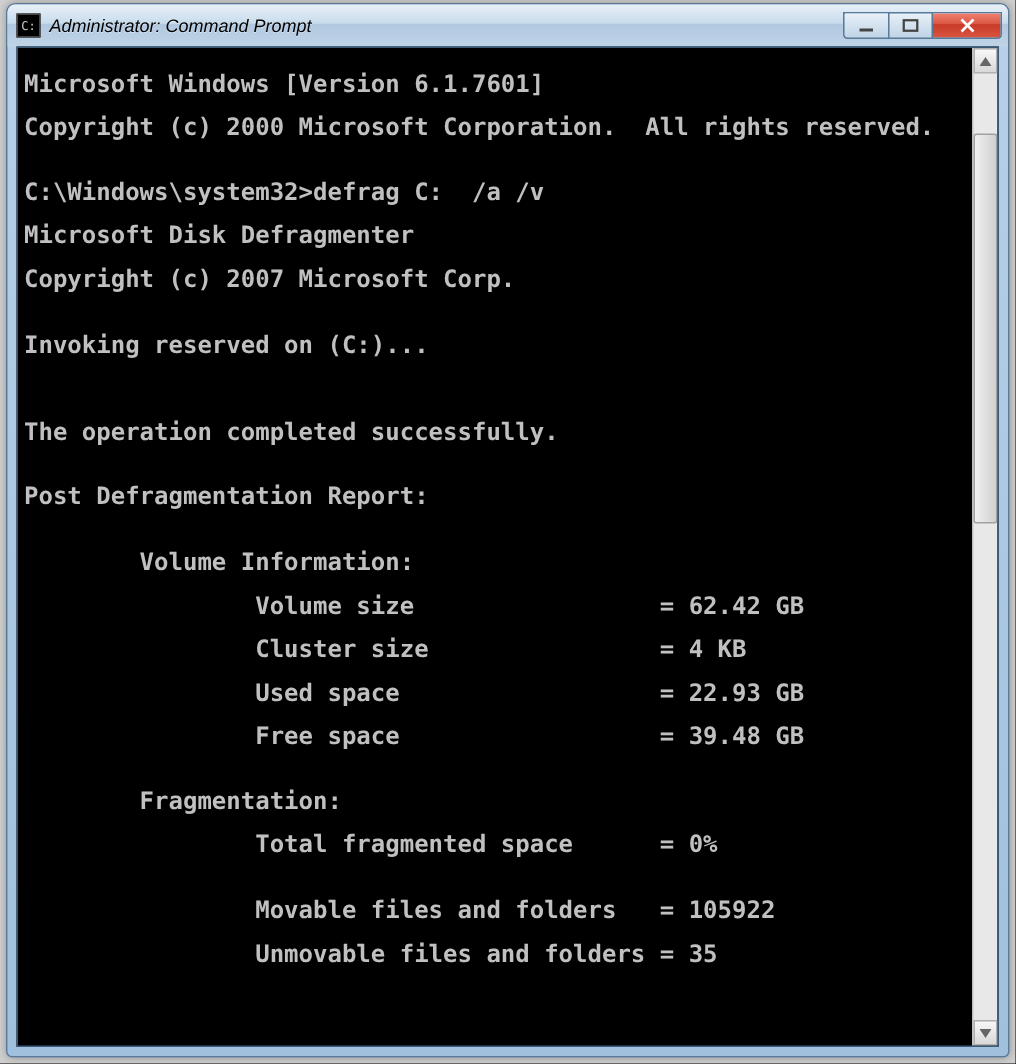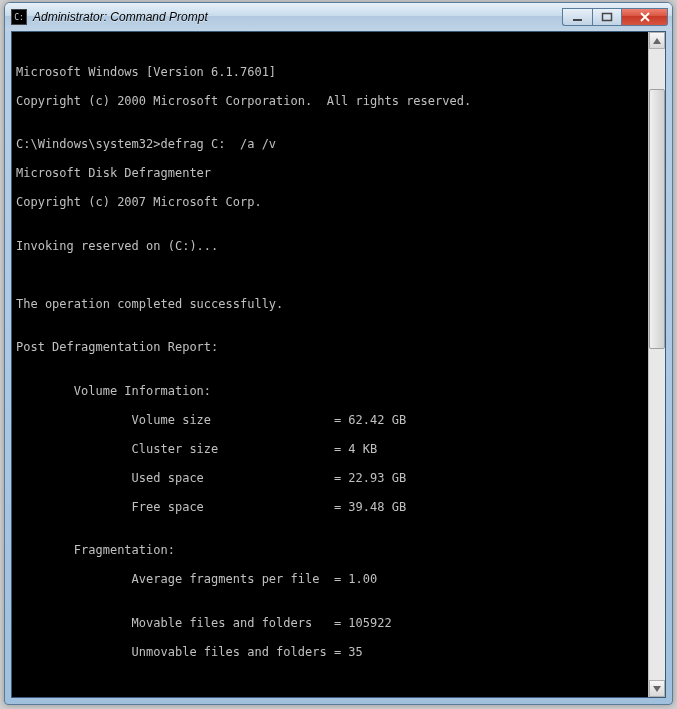--- a/index.html
+++ b/index.html
@@ -106,27 +106,28 @@
       position: absolute;
       left: 0; right: 0;
       top: 40px; height: 260px;
       background: linear-gradient(to right, #f0f0f0, #d0d0d0);
       border: 1px solid #a0a0a0;
       border-radius: 2px;
     }
     .terminal {
       position: absolute;
       left: 0; right: 17px; top: 0; bottom: 0;
-      padding: 18px 4px;
+      padding: 2px 4px;
       font-family: "Lucida Console", "Consolas", monospace;
-      font-size: 12px;
+      font-size: 16px;
       line-height: 14.5px;
       color: #c0c0c0;
       white-space: pre;
       overflow: hidden;
+      font-weight: bold;
     }
     .row { white-space: pre; }
   </style>
 </head>
 <body>
 
 <div class="window">
   <div class="titlebar">
     <div class="titlebar-icon">C:</div>
     <div class="titlebar-text">Administrator: Command Prompt</div>
@@ -166,21 +167,21 @@
 <div class="row"></div>
 <div class="row">Post Defragmentation Report:</div>
 <div class="row"></div>
 <div class="row">        Volume Information:</div>
 <div class="row">                Volume size                 = 62.42 GB</div>
 <div class="row">                Cluster size                = 4 KB</div>
 <div class="row">                Used space                  = 22.93 GB</div>
 <div class="row">                Free space                  = 39.48 GB</div>
 <div class="row"></div>
 <div class="row">        Fragmentation:</div>
-<div class="row">                Average fragments per file  = 1.00</div>
+<div class="row">                Total fragmented space      = 0%</div>
 <div class="row"></div>
 <div class="row">                Movable files and folders   = 105922</div>
 <div class="row">                Unmovable files and folders = 35</div>
 <div class="row"></div>
 
 
 
 <div class="row"></div>
 
 

